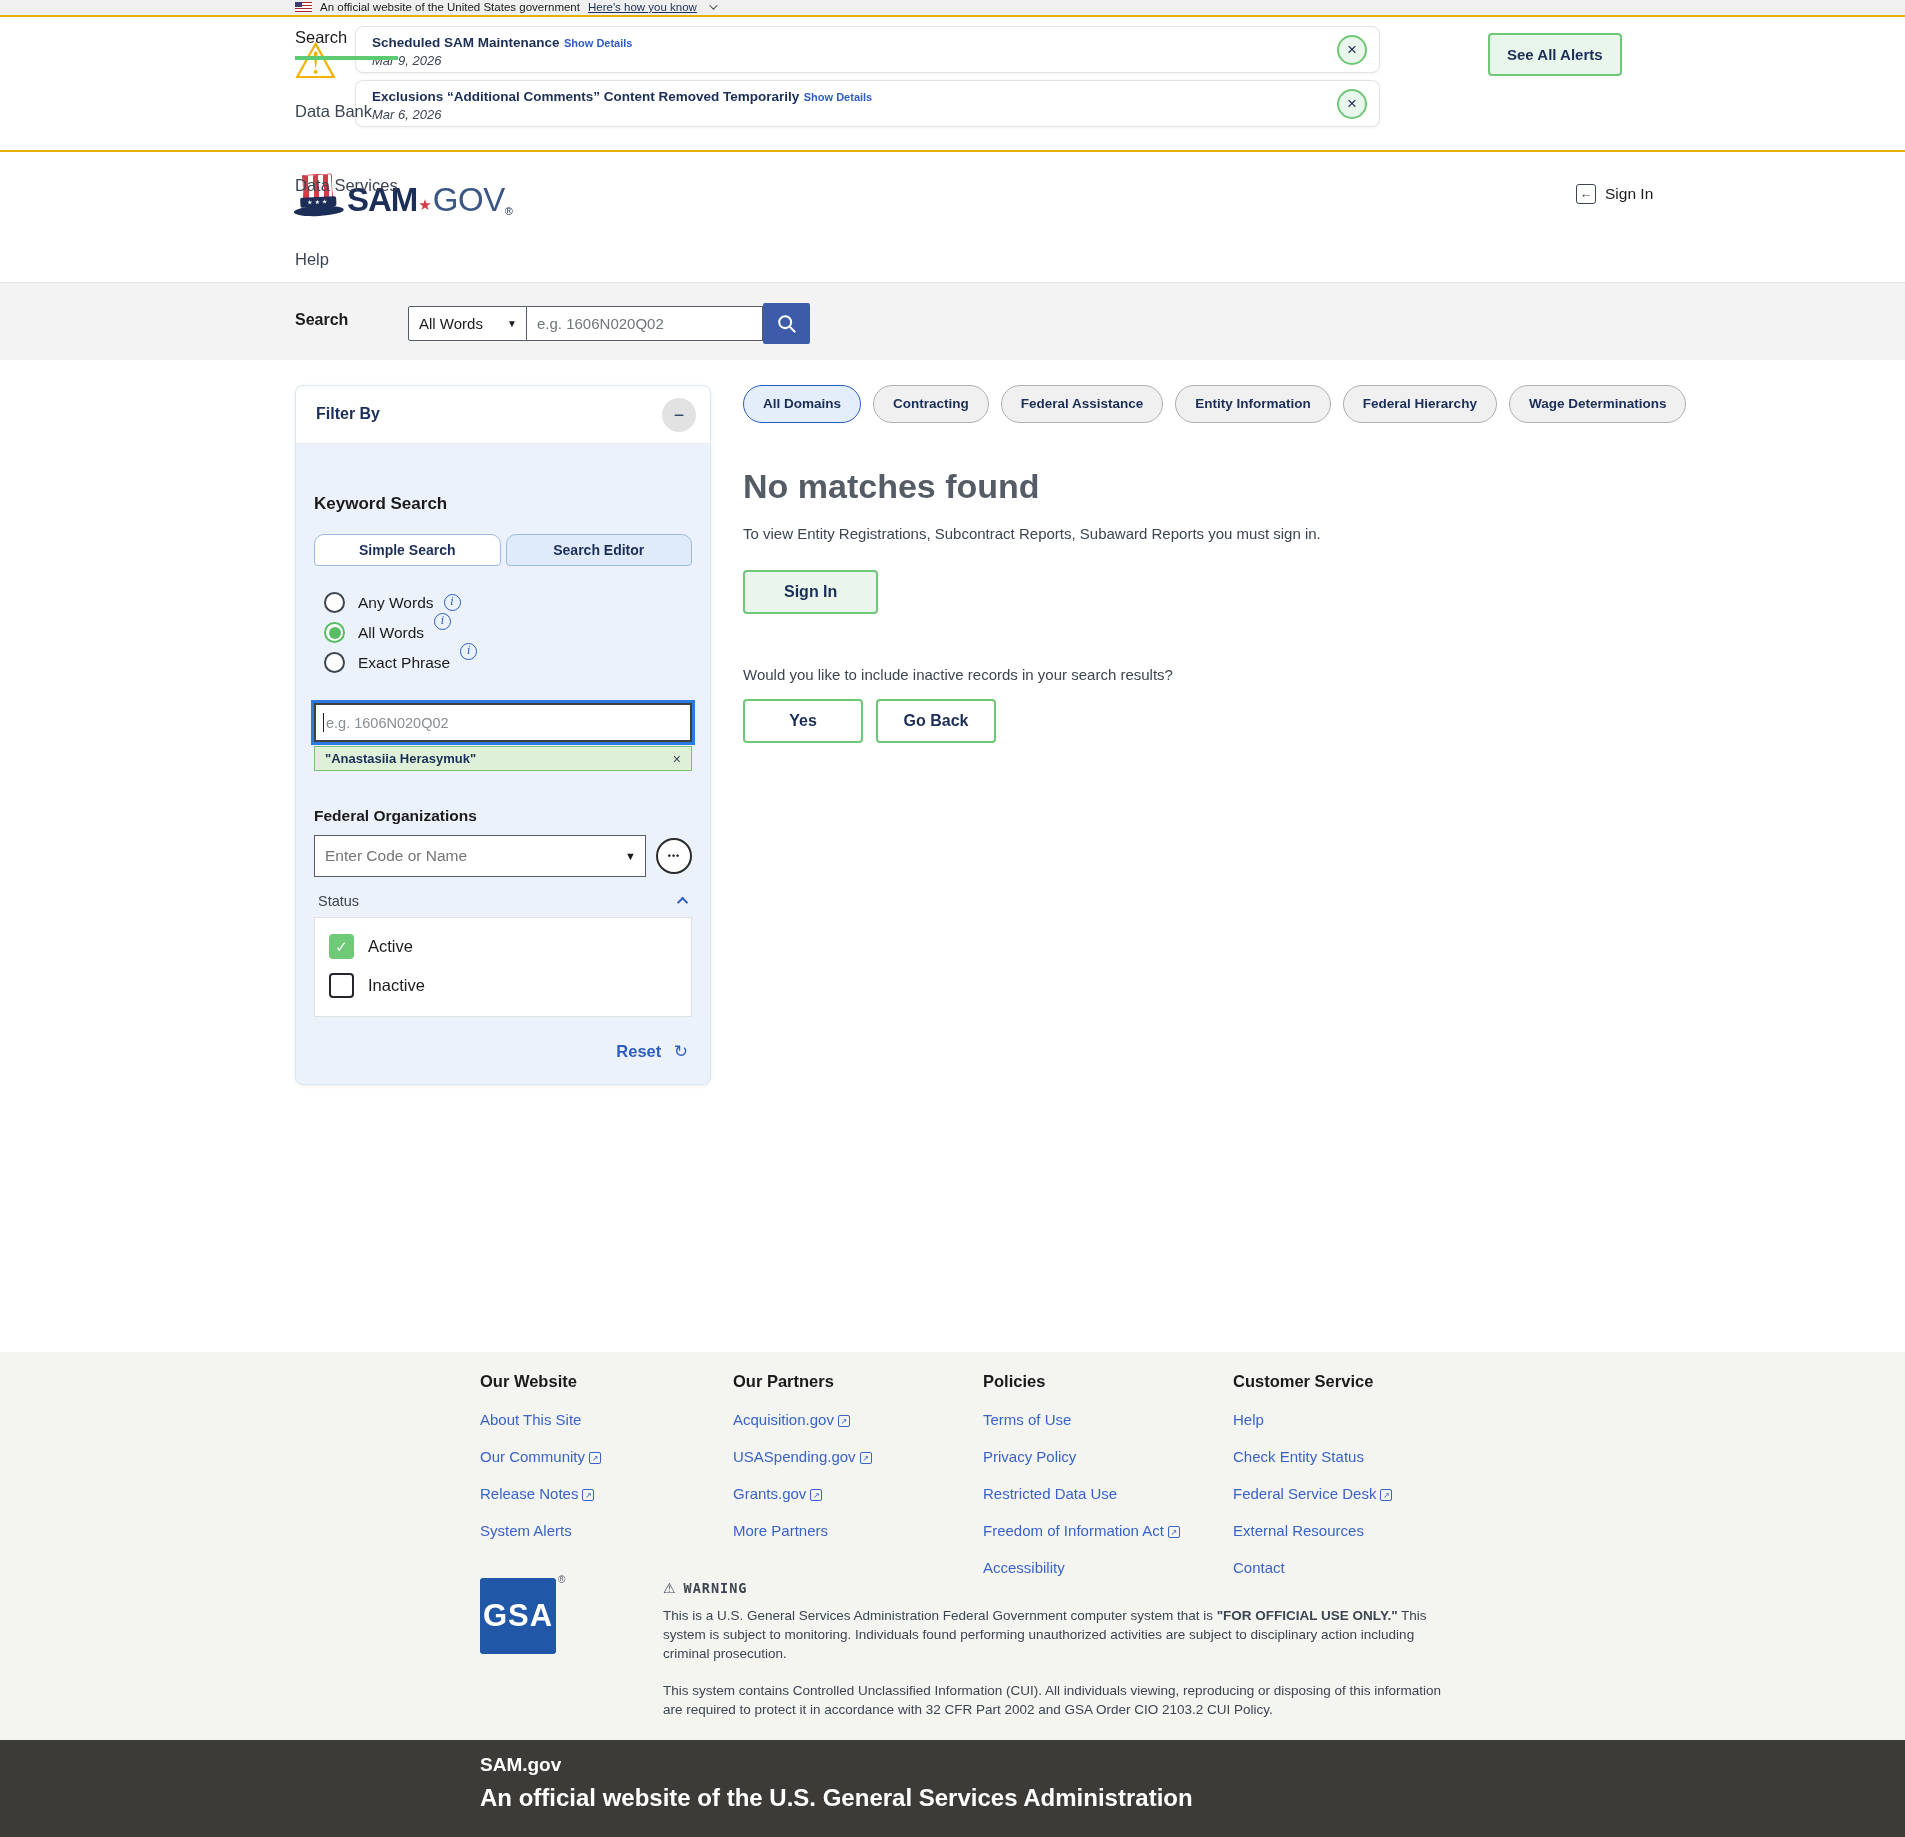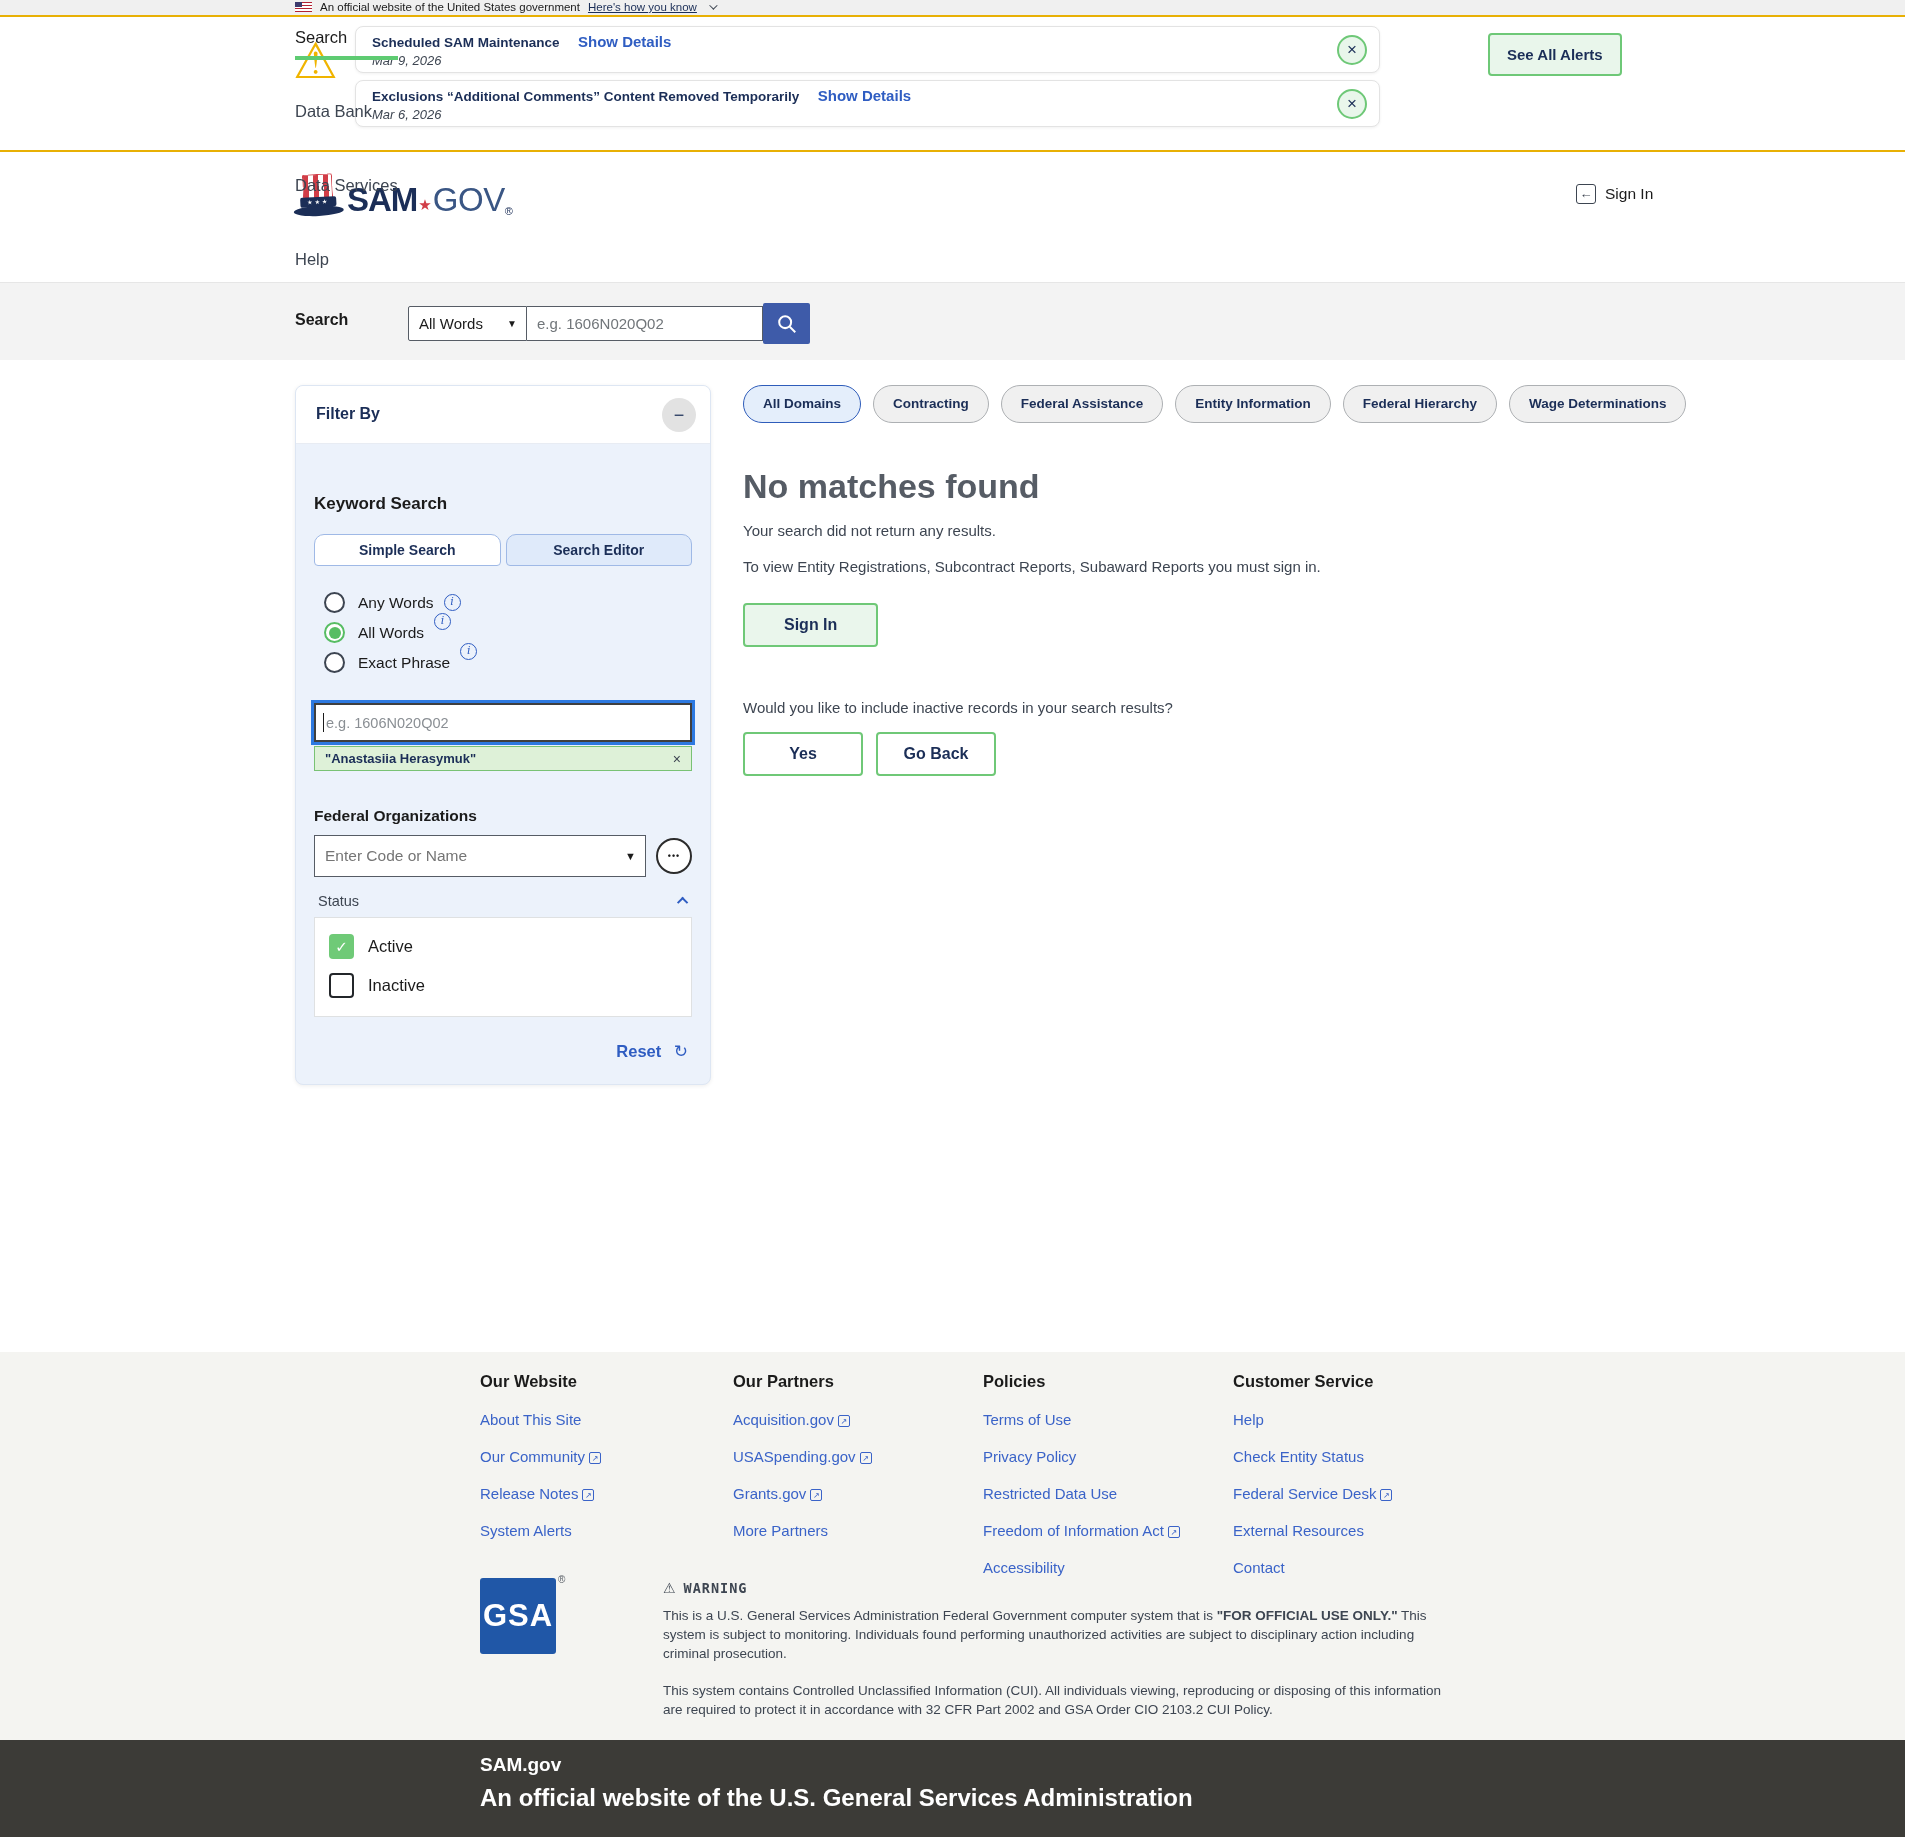--- a/index.html
+++ b/index.html
@@ -14,21 +14,21 @@
   .us-flag::after { content:""; position:absolute; left:0; top:0; width:7px; height:5px; background:#3c3b6e; }
   .banner-link { color:#1b2e57; text-decoration:underline; cursor:pointer; }
   .chev-down { display:inline-block; width:6px; height:6px; border-right:1.5px solid #3d4551; border-bottom:1.5px solid #3d4551; transform:rotate(45deg) translateY(-2px); margin-left:4px; }
 
   
   .alerts { height:135px; background:#fff; border-bottom:2px solid #e8b004; position:relative; }
   .warn-tri { position:absolute; left:293px; top:18px; font-size:50px; line-height:52px; color:#f0b400; font-family:"DejaVu Sans", sans-serif; }
   .alert-box { position:absolute; left:355px; width:1025px; height:47px; background:#fff; border:1px solid #e3e3e3; border-radius:8px; box-shadow:0 1px 3px rgba(0,0,0,.06); padding:6px 60px 0 16px; }
   .alert-box.a1 { top:9px; } .alert-box.a2 { top:63px; }
   .alert-title { font-size:13.5px; font-weight:bold; color:#1b2e57; display:inline; }
-  .alert-link { font-size:15px; font-weight:bold; color:#2f5dc2; margin-left:14px; cursor:pointer; display:inline; }
+  .alert-link { font-size:11px; font-weight:bold; color:#2f5dc2; cursor:pointer; display:inline; }
   .alert-date { font-size:13px; font-style:italic; color:#3d4551; margin-top:2px; }
   .alert-close { position:absolute; right:12px; top:8px; width:30px; height:30px; border-radius:50%; border:2px solid #6ec877; background:#e9f6eb; color:#1b2e57; font-size:17px; line-height:26px; text-align:center; cursor:pointer; }
   .see-all-btn { position:absolute; left:1488px; top:16px; padding:11px 17px; background:#e9f6eb; border:2px solid #6ec877; border-radius:4px; font-size:15px; font-weight:bold; color:#1b2e57; cursor:pointer; }
 
   
   .hdr { height:93px; background:#fff; position:relative; }
   .logo { position:absolute; left:293px; top:20px; display:flex; align-items:flex-end; cursor:pointer; }
   .hat { position:relative; width:50px; height:48px; transform:rotate(-3deg); margin-right:4px; }
   .hat-top { position:absolute; left:10px; top:2px; width:30px; height:24px; background:repeating-linear-gradient(90deg,#d13d47 0 5px,#fff 5px 10px); border:1px solid #d13d47; border-bottom:none; border-radius:2px 2px 0 0; }
   .hat-band { position:absolute; left:7px; top:25px; width:36px; height:10px; background:#1b2e57; border-radius:2px; color:#fff; font-size:6px; letter-spacing:2px; text-align:center; line-height:10px; }
@@ -293,21 +293,20 @@
     <div class="results">
       <div class="pills">
         <div class="pill active">All Domains</div>
         <div class="pill">Contracting</div>
         <div class="pill">Federal Assistance</div>
         <div class="pill">Entity Information</div>
         <div class="pill">Federal Hierarchy</div>
         <div class="pill">Wage Determinations</div>
       </div>
       <div class="nm-head">No matches found</div>
-      <div class="nm-msg1">Your search did not return any results.</div>
       <div class="nm-msg2">To view Entity Registrations, Subcontract Reports, Subaward Reports you must sign in.</div>
       <div><button class="signin-btn">Sign In</button></div>
       <div class="nm-q">Would you like to include inactive records in your search results?</div>
       <div class="yn-row">
         <button class="yn-btn">Yes</button>
         <button class="yn-btn">Go Back</button>
       </div>
     </div>
   </div>
 

